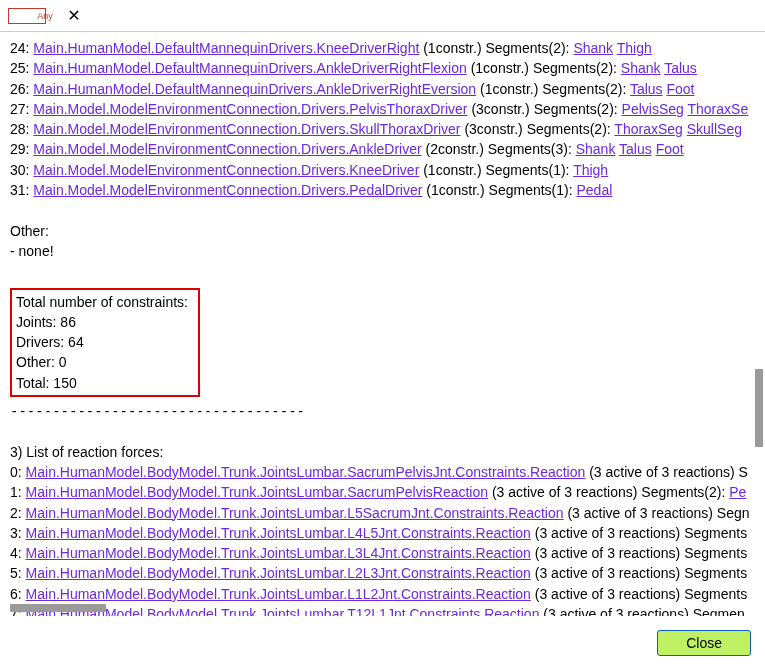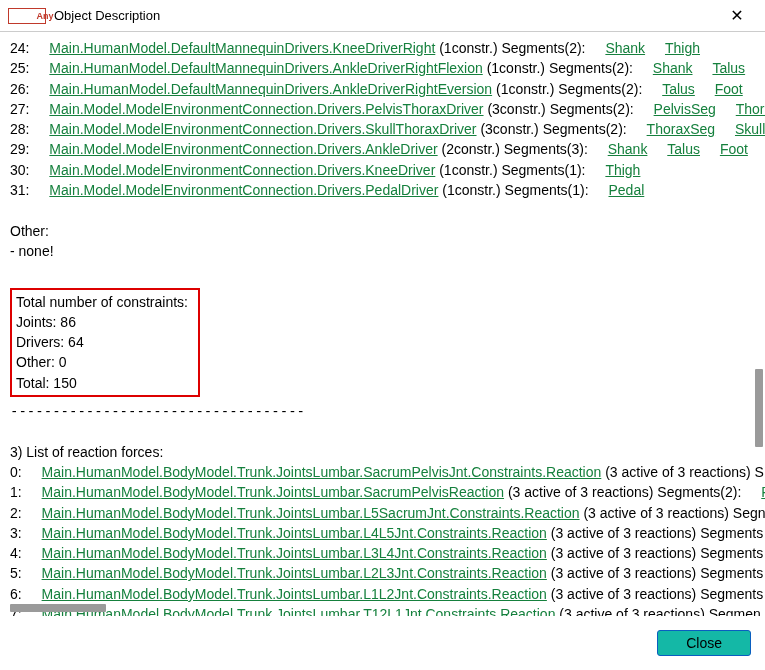--- a/index.html
+++ b/index.html
@@ -19,43 +19,42 @@
     display: flex;
     align-items: center;
     padding: 0 8px;
     border-bottom: 1px solid #ccc;
     background: #fff;
   }
   .titlebar .app-icon {
     width: 16px; height: 16px;
     border: 1px solid #c0392b;
     display: flex; align-items: center; justify-content: center;
-    font-size: 9px; color: #c0392b; font-weight: bold;
+    font-size: 9px; color: #c0392b; font-weight: normal;
     margin-right: 8px;
     padding-left: 36px;
   }
   .titlebar .title { flex: 1; font-size: 13px; }
   .titlebar .close {
     width: 40px; height: 32px;
     display: flex; align-items: center; justify-content: center;
     font-size: 16px; cursor: pointer;
   }
   .content {
     position: absolute;
     top: 32px; left: 0; right: 0; bottom: 54px;
     overflow: hidden;
     padding: 6px 10px;
     line-height: 1.45;
     white-space: nowrap;
   }
   .row { margin: 0; }
   a.obj {
-    color: #15803d;
+    color: #6d28d9;
     text-decoration: underline;
-    margin-left: 16px;
   }
   .redbox {
     border: 2px solid #d00;
     display: inline-block;
     padding: 2px 10px 2px 4px;
     margin-top: 6px;
     margin-bottom: 4px;
   }
   .dashes {
     letter-spacing: 0;
@@ -98,30 +97,29 @@
     align-items: center;
     justify-content: flex-end;
     padding: 0 14px;
     background: #fff;
   }
   .btn {
     border: 1px solid #0a5ec0;
     border-radius: 3px;
     padding: 4px 28px;
     font-size: 14px;
-    background: #14b8a6;
+    background: #bef264;
     cursor: pointer;
   }
 </style>
 </head>
 <body>
 
 <div class="titlebar">
   <div class="app-icon">Any</div>
-  <div class="title">Object Description</div>
   <div class="close">✕</div>
 </div>
 
 <div class="content" id="content"><div class="row">24: <a href="#" class="obj">Main.HumanModel.DefaultMannequinDrivers.KneeDriverRight</a> (1constr.)  Segments(2): <a href="#" class="obj">Shank</a> <a href="#" class="obj">Thigh</a></div><div class="row">25: <a href="#" class="obj">Main.HumanModel.DefaultMannequinDrivers.AnkleDriverRightFlexion</a> (1constr.)  Segments(2): <a href="#" class="obj">Shank</a> <a href="#" class="obj">Talus</a></div><div class="row">26: <a href="#" class="obj">Main.HumanModel.DefaultMannequinDrivers.AnkleDriverRightEversion</a> (1constr.)  Segments(2): <a href="#" class="obj">Talus</a> <a href="#" class="obj">Foot</a></div><div class="row">27: <a href="#" class="obj">Main.Model.ModelEnvironmentConnection.Drivers.PelvisThoraxDriver</a> (3constr.)  Segments(2): <a href="#" class="obj">PelvisSeg</a> <a href="#" class="obj">ThoraxSe</a></div><div class="row">28: <a href="#" class="obj">Main.Model.ModelEnvironmentConnection.Drivers.SkullThoraxDriver</a> (3constr.)  Segments(2): <a href="#" class="obj">ThoraxSeg</a> <a href="#" class="obj">SkullSeg</a></div><div class="row">29: <a href="#" class="obj">Main.Model.ModelEnvironmentConnection.Drivers.AnkleDriver</a> (2constr.)  Segments(3): <a href="#" class="obj">Shank</a> <a href="#" class="obj">Talus</a> <a href="#" class="obj">Foot</a></div><div class="row">30: <a href="#" class="obj">Main.Model.ModelEnvironmentConnection.Drivers.KneeDriver</a> (1constr.)  Segments(1): <a href="#" class="obj">Thigh</a></div><div class="row">31: <a href="#" class="obj">Main.Model.ModelEnvironmentConnection.Drivers.PedalDriver</a> (1constr.)  Segments(1): <a href="#" class="obj">Pedal</a></div><br><div class="row">Other:</div><div class="row">- none!</div><br><div class="redbox"><div class="row">Total number of constraints:</div><div class="row">Joints:  86</div><div class="row">Drivers: 64</div><div class="row">Other:   0</div><div class="row">Total:   150</div></div><div class="row dashes">-----------------------------------</div><br><div class="row">3) List of reaction forces:</div><div class="row">0: <a href="#" class="obj">Main.HumanModel.BodyModel.Trunk.JointsLumbar.SacrumPelvisJnt.Constraints.Reaction</a> (3 active of 3 reactions)  S </div><div class="row">1: <a href="#" class="obj">Main.HumanModel.BodyModel.Trunk.JointsLumbar.SacrumPelvisReaction</a> (3 active of 3 reactions)  Segments(2): <a href="#" class="obj">Pe</a></div><div class="row">2: <a href="#" class="obj">Main.HumanModel.BodyModel.Trunk.JointsLumbar.L5SacrumJnt.Constraints.Reaction</a> (3 active of 3 reactions)  Segn </div><div class="row">3: <a href="#" class="obj">Main.HumanModel.BodyModel.Trunk.JointsLumbar.L4L5Jnt.Constraints.Reaction</a> (3 active of 3 reactions)  Segments </div><div class="row">4: <a href="#" class="obj">Main.HumanModel.BodyModel.Trunk.JointsLumbar.L3L4Jnt.Constraints.Reaction</a> (3 active of 3 reactions)  Segments </div><div class="row">5: <a href="#" class="obj">Main.HumanModel.BodyModel.Trunk.JointsLumbar.L2L3Jnt.Constraints.Reaction</a> (3 active of 3 reactions)  Segments </div><div class="row">6: <a href="#" class="obj">Main.HumanModel.BodyModel.Trunk.JointsLumbar.L1L2Jnt.Constraints.Reaction</a> (3 active of 3 reactions)  Segments </div><div class="row">7: <a href="#" class="obj">Main.HumanModel.BodyModel.Trunk.JointsLumbar.T12L1Jnt.Constraints.Reaction</a> (3 active of 3 reactions)  Segmen </div></div>
 
 <div class="vscrolltrack">
   <div class="vscrollthumb" id="vthumb" style="top: 58%; height: 78px;"></div>
 </div>
 <div class="hscrolltrack">
   <div class="hscrollthumb" id="hthumb" style="left: 0px; width: 96px;"></div>

